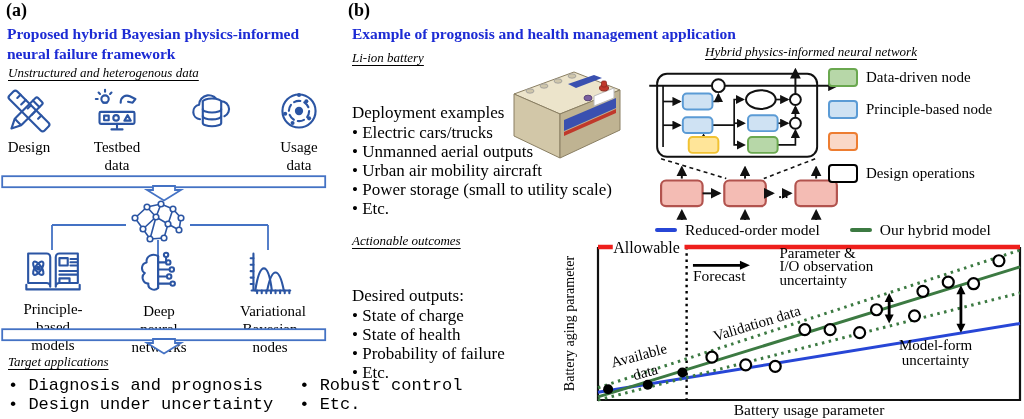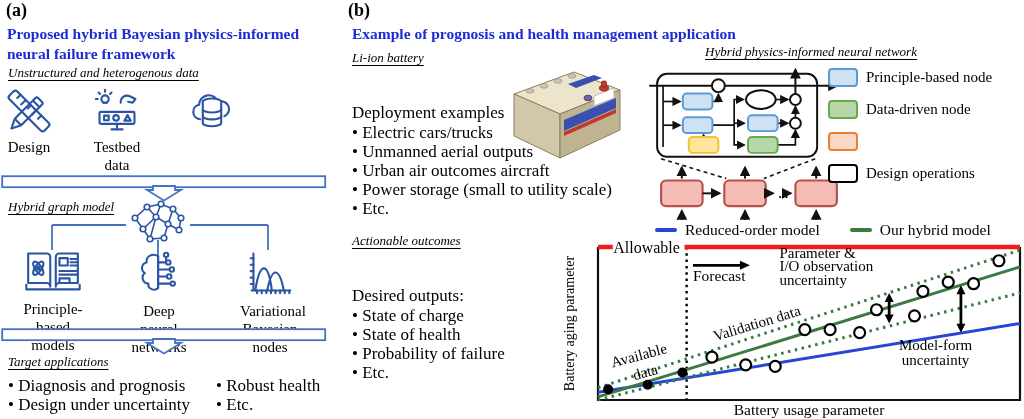--- a/index.html
+++ b/index.html
@@ -19,21 +19,21 @@
   .n-pb{fill:var(--pb-fill,#cfe2f3);stroke:var(--pb-stroke,#5b9bd5);stroke-width:2;}
   .n-dd{fill:var(--dd-fill,#b7d7a8);stroke:var(--dd-stroke,#6aa84f);stroke-width:2;}
   .n-vb{fill:var(--vb-fill,#ffe599);stroke:var(--vb-stroke,#f1c232);stroke-width:2;}
   .n-chain{fill:var(--chain-fill,#f4bcb4);stroke:var(--chain-stroke,#b2534e);stroke-width:2.2;}
   .legend-row{display:flex;align-items:center;margin-bottom:13px;}
   .legend-swatch{width:26px;height:15px;border:2.2px solid #000;border-radius:4px;flex:0 0 auto;}
   .legend-label{font-size:15px;margin-left:8px;white-space:nowrap;}
   .chart-legend{display:flex;gap:30px;align-items:flex-end;font-size:15.5px;}
   .cl-item{display:flex;align-items:center;gap:8px;white-space:nowrap;}
   .cl-dash{width:22px;height:3.6px;border-radius:2px;flex:0 0 auto;}
-  .two-col{display:flex;gap:26px;}
+  .two-col{display:flex;gap:26px;font-family:Liberation Mono, monospace;}
 </style>
 </head>
 <body>
 
 <div class="canvas">
 
   <div class="abs panel-label" style="left:6px;top:0px;">(a)</div>
   <div class="abs blue-title" style="left:7px;top:24px;width:330px;">Proposed hybrid Bayesian physics-informed neural failure framework</div>
   <div class="abs" style="left:6px;top:88px;width:46px;text-align:center;">
     <svg width="46" height="46" viewBox="0 0 50 50">
@@ -69,27 +69,41 @@
   <div class="abs" style="left:182px;top:88px;width:60px;text-align:center;">
     <svg width="50" height="46" viewBox="0 0 52 50">
       <g class="ic">
         <path class="ic-white" d="M13,34 a8,8 0 0 1 -1,-15.8 a10.5,10.5 0 0 1 20.5,-3 a8.5,8.5 0 0 1 7,15.5"></path>
         <ellipse class="ic-white" cx="26" cy="15" rx="10" ry="3.6"></ellipse>
         <path class="ic-white" d="M16,15 v23 a10,3.6 0 0 0 20,0 v-23"></path>
         <path d="M16,23 a10,3.6 0 0 0 20,0 M16,30.5 a10,3.6 0 0 0 20,0"></path>
       </g>
     </svg>
   </div>
+  <div class="abs" style="left:272px;top:88px;width:54px;text-align:center;">
+    <svg width="46" height="46" viewBox="0 0 50 50">
+      <g class="ic">
+        <circle cx="25" cy="25" r="18"></circle>
+        <circle cx="25" cy="25" r="11" stroke-dasharray="7 4.5"></circle>
+      </g>
+      <circle class="ic-fill" cx="25" cy="25" r="4.5"></circle>
+      <circle class="ic-fill" cx="25" cy="7.5" r="2.2"></circle>
+        <circle class="ic-fill" cx="10" cy="28" r="2.2"></circle>
+      <circle class="ic-fill" cx="33" cy="14.5" r="2.2"></circle>
+        <circle class="ic-fill" cx="36" cy="33" r="2.2"></circle>
+      <circle class="ic-fill" cx="18" cy="38" r="2.2"></circle>
+    </svg>
+    <div class="icon-label">Usage data</div>
+  </div>
 
   <svg class="abs" style="left:1px;top:175px;" width="326" height="27" viewBox="0 0 326 27">
     <rect x="1.2" y="1.2" width="323" height="11" fill="#fff" stroke="var(--bracket-blue,#4472c4)" stroke-width="1.8"></rect>
     <path d="M152,11 H174 V15 H180 L163,25.5 L146,15 H152 Z" fill="#fff" stroke="var(--bracket-blue,#4472c4)" stroke-width="1.8"></path>
   </svg>
 
-  <div class="abs sec-head" style="left:8px;top:199px;">Hybrid graph model</div>
 
   <svg class="abs" style="left:0;top:210px;" width="326" height="48">
     <g stroke="var(--bracket-blue,#4472c4)" stroke-width="1.8" fill="none">
       <path d="M52,15 H126 M190,15 H268 M52,15 V40 M268,15 V40 M158,30 V46"></path>
     </g>
   </svg>
 
   <svg class="abs" style="left:128px;top:198px;" width="60" height="48" viewBox="0 0 60 48">
     <g stroke="var(--icon-blue,#2b55a3)" stroke-width="1.6">
       <path fill="none" d="M7,20 L19,9 L33,6 L45,11 L53,20 M7,20 L15,31 M19,9 L28,19 M33,6 L28,19 M45,11 L40,26 M53,20 L51,32 M15,31 L28,19 L40,26 L51,32 M15,31 L22,41 L36,40 L40,26 M22,41 L28,19"></path>
@@ -160,21 +174,21 @@
     <path d="M152,11 H174 V15 H180 L163,25.5 L146,15 H152 Z" fill="#fff" stroke="var(--bracket-blue,#4472c4)" stroke-width="1.8"></path>
   </svg>
 
   <div class="abs sec-head" style="left:8px;top:354px;">Target applications</div>
   <div class="abs two-col" style="left:8px;top:376px;">
     <ul class="plain body-txt">
       <li>• Diagnosis and prognosis</li>
       <li>• Design under uncertainty</li>
     </ul>
     <ul class="plain body-txt">
-      <li>• Robust health</li>
+      <li>• Robust control</li>
       <li>• Etc.</li>
     </ul>
   </div>
 
   <div class="abs panel-label" style="left:348px;top:0px;">(b)</div>
   <div class="abs blue-title" style="left:352px;top:24px;width:470px;">Example of prognosis and health management application</div>
   <div class="abs sec-head" style="left:352px;top:50px;">Li-ion battery</div>
 
   <svg class="abs" style="left:498px;top:58px;" width="132" height="112" viewBox="0 0 132 112">
     <g stroke="#8a7f63" stroke-width="1">
@@ -194,21 +208,21 @@
     </g>
     <ellipse cx="106" cy="30" rx="4.5" ry="3" fill="#c0392b" stroke="#8d2a20"></ellipse>
     <rect x="103.5" y="23" width="5" height="6" rx="1.5" fill="#c0392b" stroke="#8d2a20" stroke-width="0.8"></rect>
     <ellipse cx="90" cy="40" rx="4" ry="2.8" fill="#7a5fa0" stroke="#5b4479"></ellipse>
   </svg>
 
   <div class="abs body-txt" style="left:352px;top:103px;">Deployment examples</div>
   <ul class="plain body-txt abs" style="left:352px;top:123px;">
     <li>• Electric cars/trucks</li>
     <li>• Unmanned aerial outputs</li>
-    <li>• Urban air outcomes aircraft</li>
+    <li>• Urban air mobility aircraft</li>
     <li>• Power storage (small to utility scale)</li>
     <li>• Etc.</li>
   </ul>
 
   <div class="abs sec-head" style="left:352px;top:233px;">Actionable outcomes</div>
   <div class="abs body-txt" style="left:352px;top:286px;">Desired outputs:</div>
   <ul class="plain body-txt abs" style="left:352px;top:306px;">
     <li>• State of charge</li>
     <li>• State of health</li>
     <li>• Probability of failure</li>
@@ -267,26 +281,26 @@
         <path d="M169,118 V107" marker-end="url(#ah)"></path>
       <path d="M33,160 V151" marker-end="url(#ah)"></path>
         <path d="M97,160 V151" marker-end="url(#ah)"></path>
         <path d="M169,160 V151" marker-end="url(#ah)"></path>
     </g>
     <text x="131" y="137.5" font-size="13" font-weight="bold">...</text>
   </svg>
 
   <div class="abs" style="left:828px;top:68px;">
     <div class="legend-row">
+      <div class="legend-swatch" style="background: rgb(183, 215, 168); border-color: rgb(106, 168, 79);"></div>
+      <div class="legend-label">Data-driven node</div>
+    </div>
+    <div class="legend-row">
       <div class="legend-swatch" style="background: rgb(207, 226, 243); border-color: rgb(91, 155, 213);"></div>
       <div class="legend-label">Principle-based node</div>
-    </div>
-    <div class="legend-row">
-      <div class="legend-swatch" style="background: rgb(183, 215, 168); border-color: rgb(106, 168, 79);"></div>
-      <div class="legend-label">Data-driven node</div>
     </div>
     <div class="legend-row">
       <div class="legend-swatch" style="background: rgb(250, 216, 199); border-color: rgb(237, 125, 49);"></div>
     </div>
     <div class="legend-row">
       <div class="legend-swatch" style="background: rgb(255, 255, 255); border-color: rgb(0, 0, 0);"></div>
       <div class="legend-label">Design operations</div>
     </div>
   </div>
 

